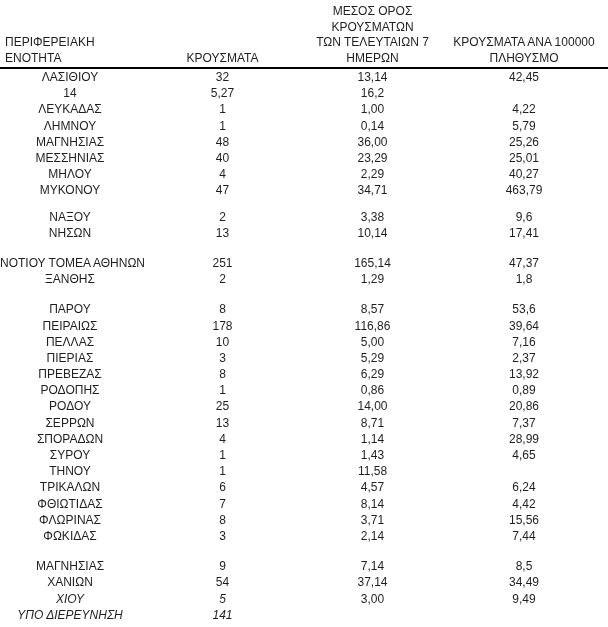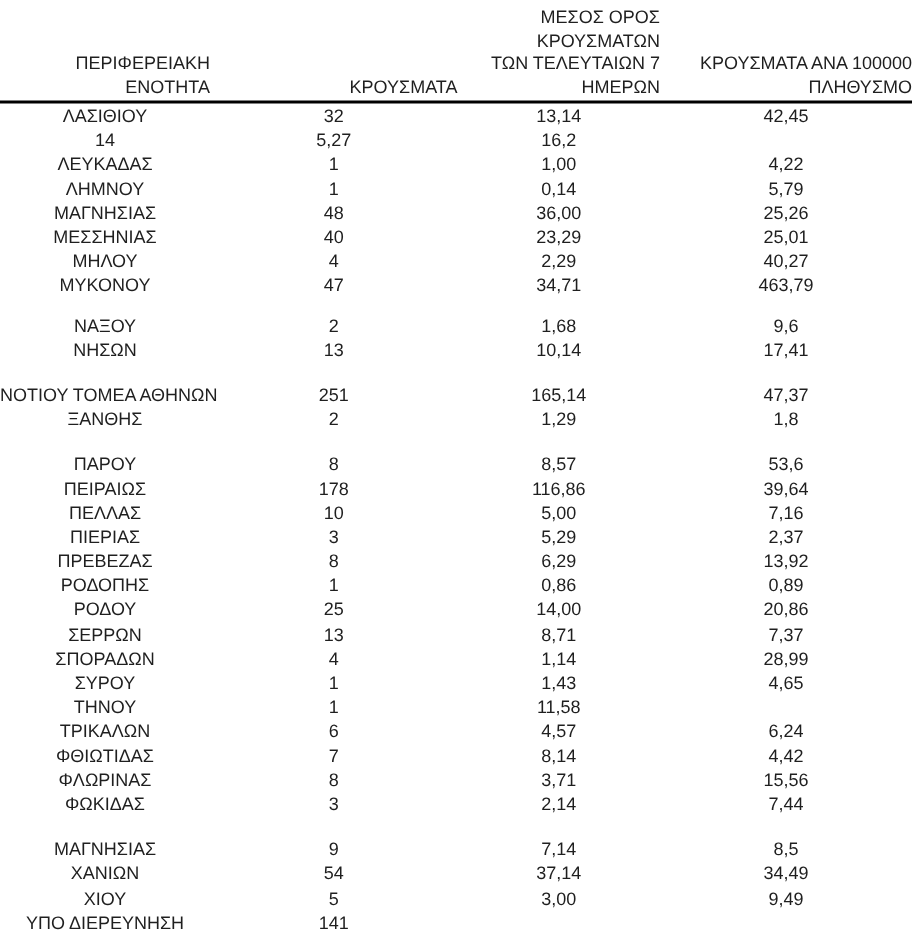--- a/index.html
+++ b/index.html
@@ -23,43 +23,44 @@
     display: grid;
     grid-template-columns: 140px 165px 135px 168px;
     align-items: end;
     border-bottom: 2px solid #000000;
     min-height: 50px;
     padding-bottom: 1px;
   }
   .th {
     font-size: 12px;
     line-height: 15.5px;
-    text-align: right;
+    text-align: center;
     white-space: pre-line;
   }
   .th-region {
-    text-align: right;
+    text-align: left;
     padding-left: 5px;
   }
   .tr {
     display: grid;
     grid-template-columns: 140px 165px 135px 168px;
     height: 16.2px;
     align-items: center;
   }
   .td {
     font-size: 12px;
     line-height: 16px;
     text-align: center;
     white-space: nowrap;
   }
   .spacer-sm { height: 10px; }
   .spacer-md { height: 14px; }
   .italic-row .td-region,
   .italic-row .td-cases {
+    font-style: italic;
   }
 </style>
 </head>
 <body>
 
 <div class="doc">
   <div class="thead">
     <div class="th th-region">ΠΕΡΙΦΕΡΕΙΑΚΗ ΕΝΟΤΗΤΑ</div>
     <div class="th th-cases">ΚΡΟΥΣΜΑΤΑ</div>
     <div class="th th-avg7" id="th-avg7">ΜΕΣΟΣ ΟΡΟΣ ΚΡΟΥΣΜΑΤΩΝ
@@ -113,21 +114,21 @@
       <div class="tr">
         <div class="td td-region">ΜΥΚΟΝΟΥ</div>
         <div class="td td-cases">47</div>
         <div class="td td-avg7">34,71</div>
         <div class="td td-per100k">463,79</div>
       </div>
       <div class="spacer-sm"></div>
       <div class="tr">
         <div class="td td-region">ΝΑΞΟΥ</div>
         <div class="td td-cases">2</div>
-        <div class="td td-avg7">1,68</div>
+        <div class="td td-avg7">3,38</div>
         <div class="td td-per100k">9,6</div>
       </div>
       <div class="tr">
         <div class="td td-region">ΝΗΣΩΝ</div>
         <div class="td td-cases">13</div>
         <div class="td td-avg7">10,14</div>
         <div class="td td-per100k">17,41</div>
       </div>
       <div class="spacer-md"></div>
       <div class="tr">

